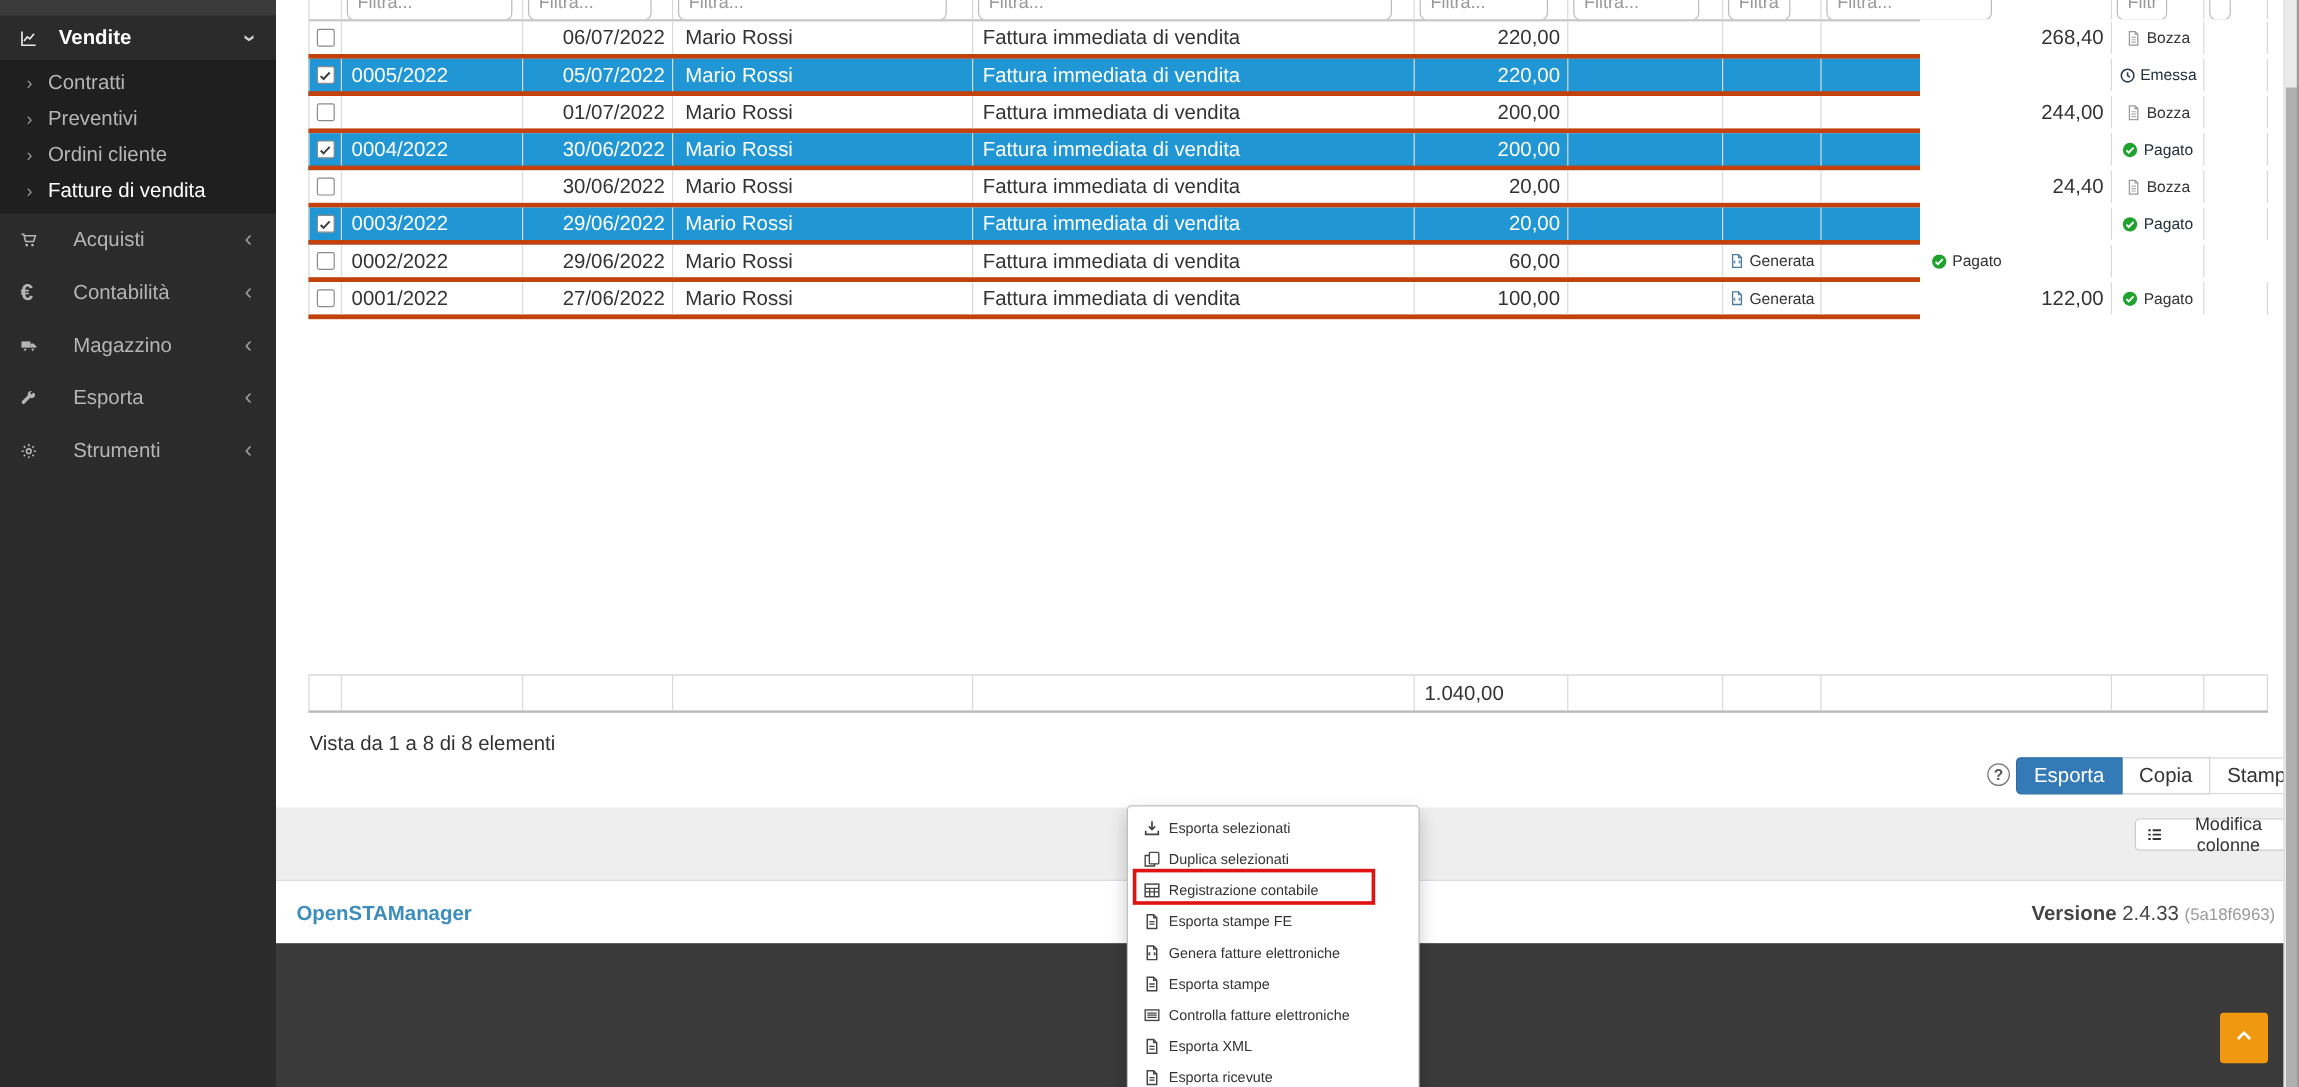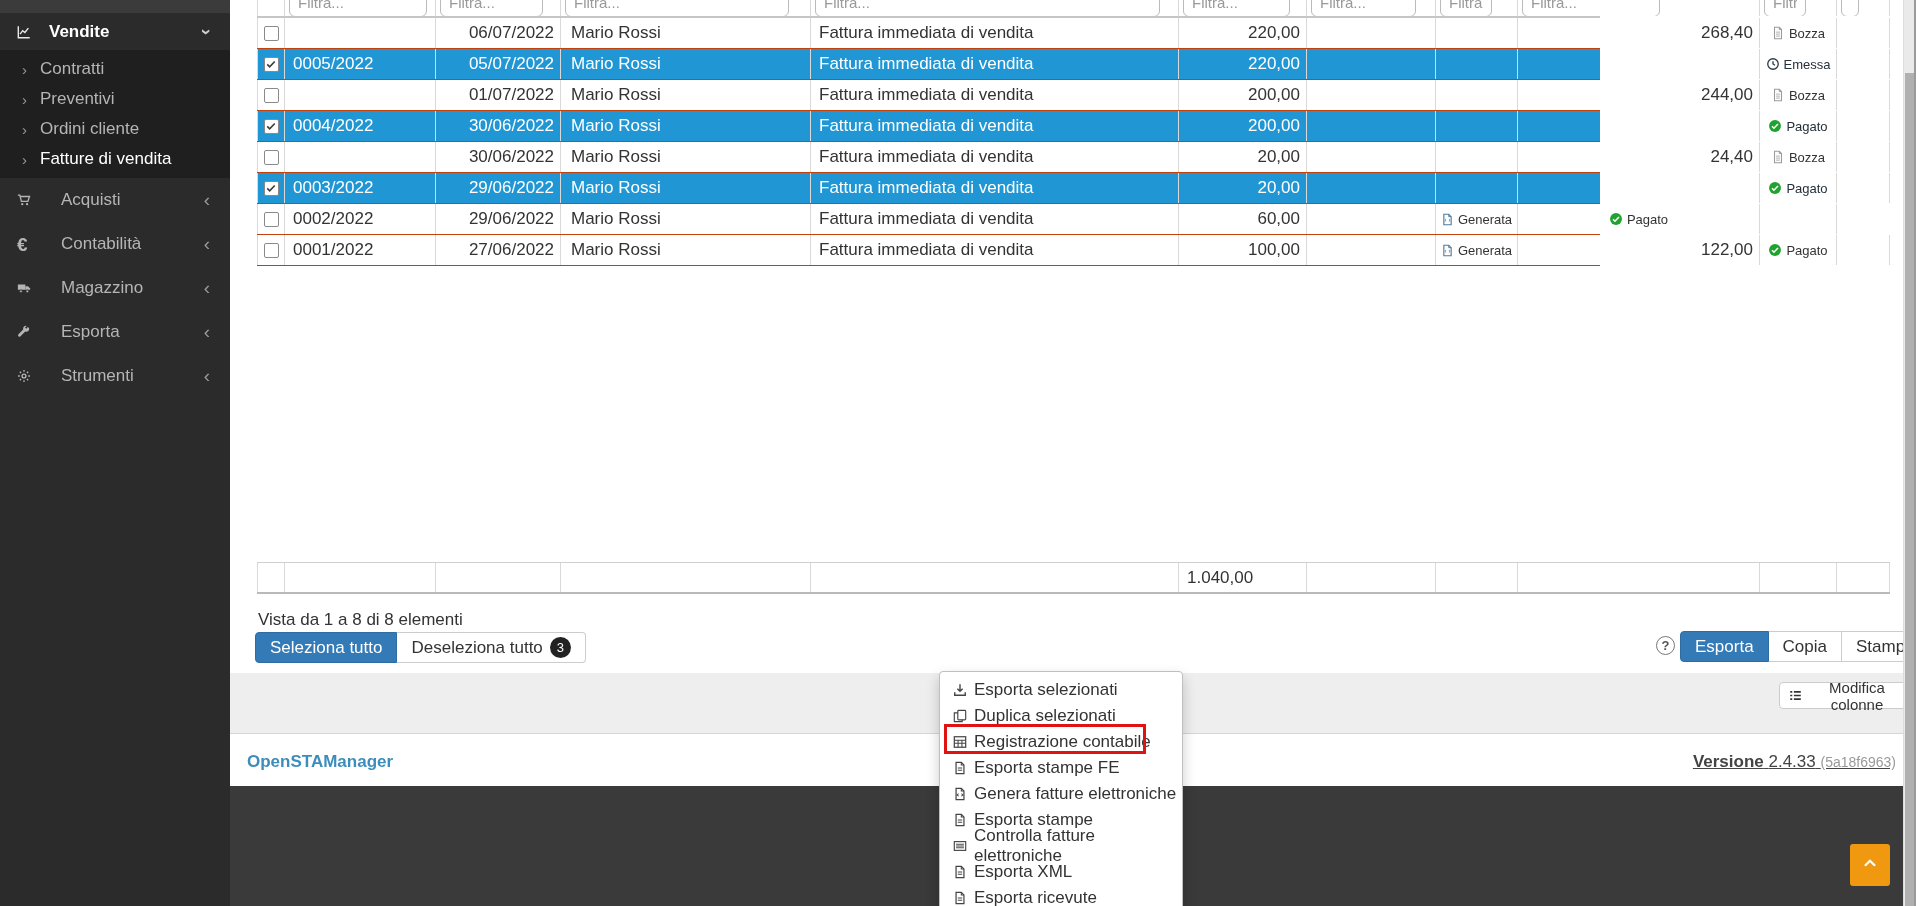--- a/index.html
+++ b/index.html
@@ -30,21 +30,21 @@
 
   
   .band-white { position:absolute; left:230px; top:0; width:1686px; height:673px; background:#fff; }
   .band-gray  { position:absolute; left:230px; top:673px; width:1686px; height:60px; background:#eeeeee; }
   .band-footer{ position:absolute; left:230px; top:733px; width:1686px; height:53px; background:#fff; border-top:1px solid #d2d6de; }
   .band-dark  { position:absolute; left:230px; top:786px; width:1686px; height:120px; background:#3a3a3a; }
 
   
   .dtable { position:absolute; left:257px; top:0; width:1343px; z-index:2; }
   .drow { display:grid; grid-template-columns:28px 151px 125px 250px 368px 128px 129px 82px 242px 77px 53px;
-          border-bottom:1px solid #c2410c; background:#fff; }
+          border-bottom:4px solid #c2410c; background:#fff; }
   .drow.head { height:18px; border-bottom:2px solid #c6c6c6; }
   .drow.head .cell { overflow:hidden; position:relative; }
   .drow.body { height:31px; font-size:17px; color:#333; cursor:pointer; }
   .cell { border-right:1px solid #d9d9d9; display:flex; align-items:center; overflow:hidden; white-space:nowrap; }
   .cell:first-child { border-left:1px solid #d9d9d9; }
   .t-right { justify-content:flex-end; padding-right:6px; }
   .t-left  { justify-content:flex-start; }
   .t-center{ justify-content:center; }
   .c-num { padding-left:8px; }
   .c-cli { padding-left:10px; }
@@ -96,28 +96,28 @@
           border-radius:50%; color:#555; font-size:13px; display:flex; align-items:center; justify-content:center;
           z-index:2; font-weight:bold; }
   .grp-exp { left:1680px; top:631px; }
   .btn-cols { position:absolute; left:1779px; top:682px; height:27px; font-size:15px; padding:0 9px;
               border-radius:4px; z-index:2; display:inline-flex; align-items:center; gap:6px; }
   .btn-cols .ic svg { width:13px; height:13px; }
 
   
   .dropdown { position:absolute; left:939px; top:671px; width:244px; z-index:50; background:#fff;
               border:1px solid #bfbfbf; border-radius:4px; box-shadow:0 6px 14px rgba(0,0,0,.2); padding:5px 0 6px; }
-  .mi { height:26px; display:flex; align-items:center; font-size:17px; color:#333; padding-left:13px; gap:7px; cursor:pointer; }
+  .mi { height:26px; display:flex; align-items:center; font-size:12px; color:#333; padding-left:13px; gap:7px; cursor:pointer; }
   .mi .ic { color:#444; }
   .highlight-box { position:absolute; left:944px; top:724px; width:202px; height:30px;
                    border:3px solid #e01313; z-index:60; pointer-events:none; }
 
   
   .brand { position:absolute; left:247px; top:752px; font-size:17px; font-weight:bold; color:#3c8dbc; z-index:2; cursor:pointer; }
-  .version { position:absolute; right:20px; top:752px; font-size:17px; color:#444; z-index:2;text-decoration:underline; }
+  .version { position:absolute; right:20px; top:752px; font-size:17px; color:#444; z-index:2; }
   .version b { font-weight:bold; }
   .version .hash { font-size:14px; color:#999; }
 
   
   .scrolltop { position:absolute; left:1850px; top:844px; width:40px; height:42px; background:#f0980f;
                border-radius:3px; z-index:20; display:flex; align-items:center; justify-content:center; cursor:pointer; }
   .scrolltop svg { width:18px; height:18px; }
   .scrollbar { position:absolute; left:1903px; top:0; width:13px; height:906px; background:#eaeaea; z-index:70; border-left:1px solid #dcdcdc; }
   .sb-thumb { position:absolute; left:1px; top:73px; width:10px; height:833px; background:#b0b0b0; }
   .win-edge { position:absolute; left:1914px; top:0; width:2px; height:906px; background:#9a9a9a; z-index:71; }
@@ -530,27 +530,20 @@
     <div class="cell t-left c-impt">1.040,00</div>
     <div class="cell"></div>
     <div class="cell"></div>
     <div class="cell"></div>
     <div class="cell"></div>
     <div class="cell"></div>
   </div>
 
   <div class="vista">Vista da 1 a 8 di 8 elementi</div>
 
-  <div class="grp grp-sel">
-    <button class="btn btn-blue">Seleziona tutto</button>
-    <button class="btn">
-      <span>Deseleziona tutto</span>
-      <span class="badge-dark">3</span>
-    </button>
-  </div>
 
 
   <div class="help">?</div>
 
   <div class="grp grp-exp">
     <button class="btn btn-blue">Esporta</button>
     <button class="btn">Copia</button>
     <button class="btn">Stampa</button>
   </div>
 

